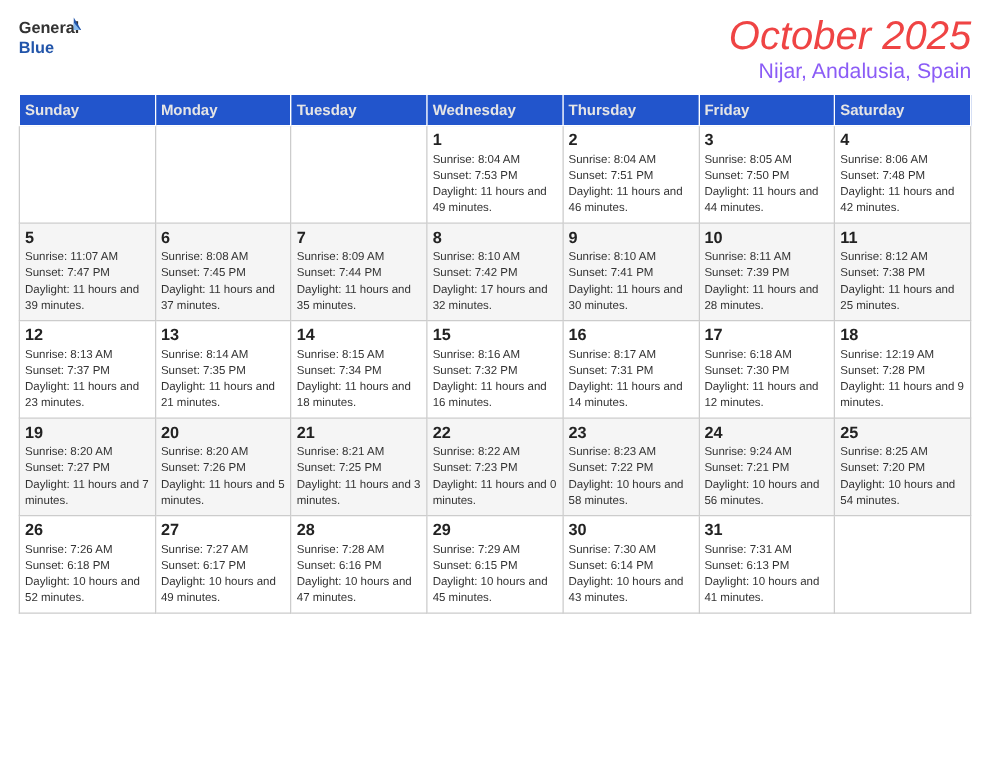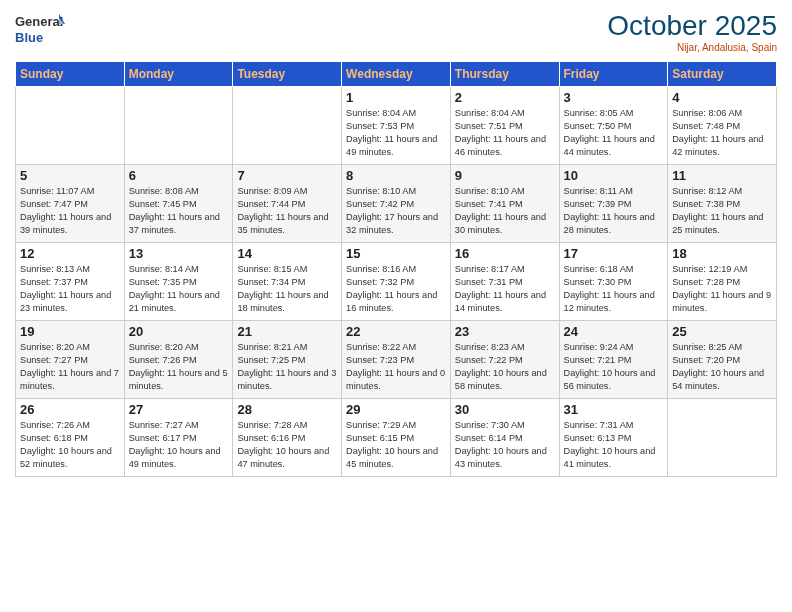--- a/index.html
+++ b/index.html
@@ -23,36 +23,37 @@
     }
     .logo {
       display: flex;
       align-items: center;
       gap: 4px;
     }
     .title-section {
       text-align: right;
     }
     .month-title {
-      font-size: 28px;
+      font-size: 32px;
       font-weight: normal;
-      color: #0c4a6e;
+      color: #ef4444;
+      font-style: italic;
     }
     .subtitle {
-      font-size: 10px;
-      color: #c2410c;
+      font-size: 17px;
+      color: #8b5cf6;
     }
     .calendar {
       width: 100%;
       border-collapse: collapse;
       table-layout: fixed;
     }
     .calendar th {
       background: #2255cc;
-      color: #fdba74;
+      color: #e5e5e5;
       font-size: 12px;
       font-weight: bold;
       padding: 5px 4px;
       text-align: left;
       border: 1px solid #fff;
     }
     .calendar td {
       border: 1px solid #ccc;
       vertical-align: top;
       padding: 3px 4px;

